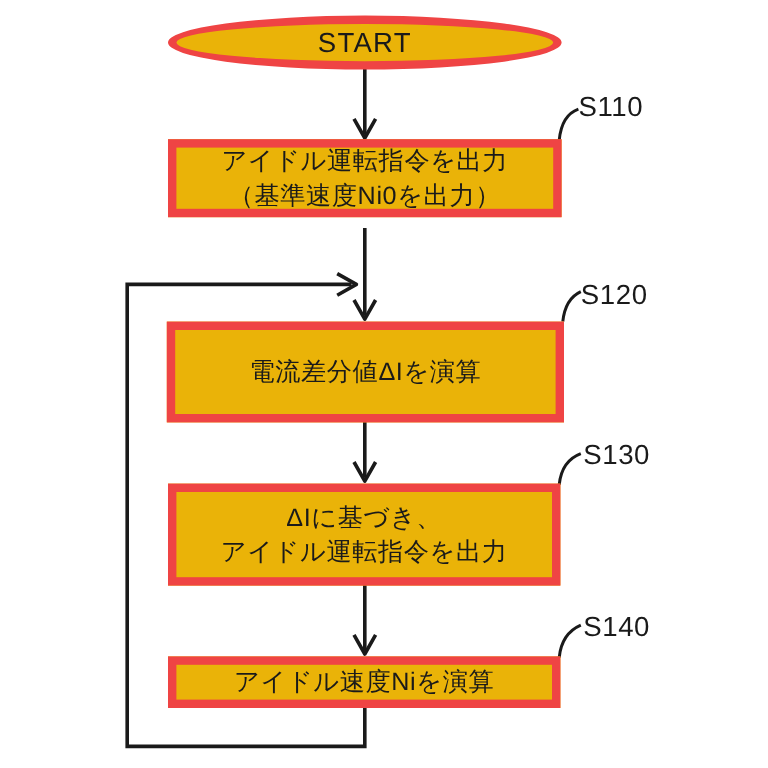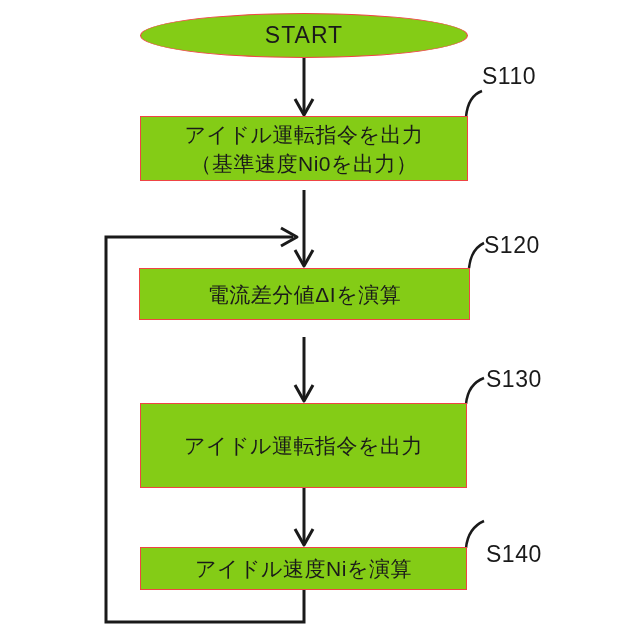--- a/index.html
+++ b/index.html
@@ -19,22 +19,22 @@
   .connector-layer {
     position: absolute;
     left: 0;
     top: 0;
     width: 640px;
     height: 640px;
   }
   .node {
     position: absolute;
     box-sizing: border-box;
-    border: 1px solid #ef4444;
-    background: #84cc16;
+    border: 7px solid #ef4444;
+    background: #eab308;
     display: flex;
     flex-direction: column;
     align-items: center;
     justify-content: center;
     text-align: right;
   }
   .terminator {
     left: 140px;
     top: 13px;
     width: 328px;
@@ -42,33 +42,33 @@
     border-radius: 50%;
     font-size: 23px;
     letter-spacing: 1px;
   }
   .box {
     font-size: 21px;
     line-height: 29px;
     letter-spacing: 0.5px;
   }
   .box-s110 { left: 140px; top: 116px; width: 328px; height: 65px; }
-  .box-s120 { left: 139px; top: 268px; width: 331px; height: 52px; }
+  .box-s120 { left: 139px; top: 268px; width: 331px; height: 84px; }
   .box-s130 { left: 140px; top: 403px; width: 327px; height: 85px; }
   .box-s140 { left: 140px; top: 547px; width: 327px; height: 43px; }
   .step-label {
     position: absolute;
     font-size: 23px;
     letter-spacing: 0.5px;
     white-space: nowrap;
   }
-  .label-s110 { left: 482px; top: 63px; }
+  .label-s110 { left: 482px; top: 76px; }
   .label-s120 { left: 484px; top: 232px; }
   .label-s130 { left: 486px; top: 366px; }
-  .label-s140 { left: 486px; top: 509px; margin-top: 32px; }
+  .label-s140 { left: 486px; top: 509px; }
 </style>
 </head>
 <body>
 
 <div class="canvas">
 
   <svg class="connector-layer" viewBox="0 0 640 640" fill="none" stroke="#1a1a1a" stroke-width="3">
 
     <g>
       <line x1="304" y1="57" x2="304" y2="112"></line>
@@ -108,20 +108,21 @@
   <div class="node box box-s110">
     <div>アイドル運転指令を出力</div>
     <div>（基準速度Ni0を出力）</div>
   </div>
 
   <div class="node box box-s120">
     <div>電流差分値ΔIを演算</div>
   </div>
 
   <div class="node box box-s130">
+    <div>ΔIに基づき、</div>
     <div>アイドル運転指令を出力</div>
   </div>
 
   <div class="node box box-s140">
     <div>アイドル速度Niを演算</div>
   </div>
 
   <div class="step-label label-s110">S110</div>
   <div class="step-label label-s120">S120</div>
   <div class="step-label label-s130">S130</div>

